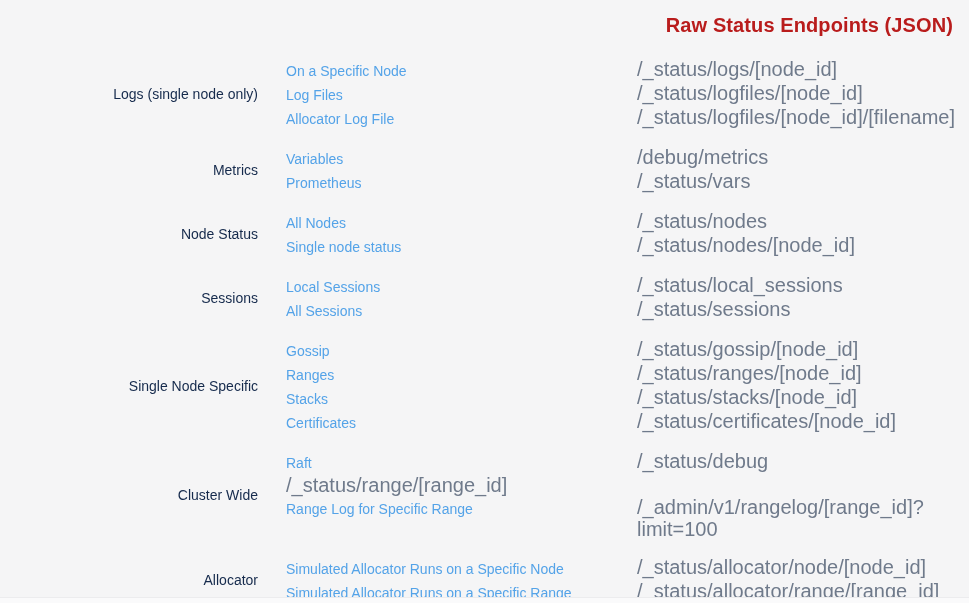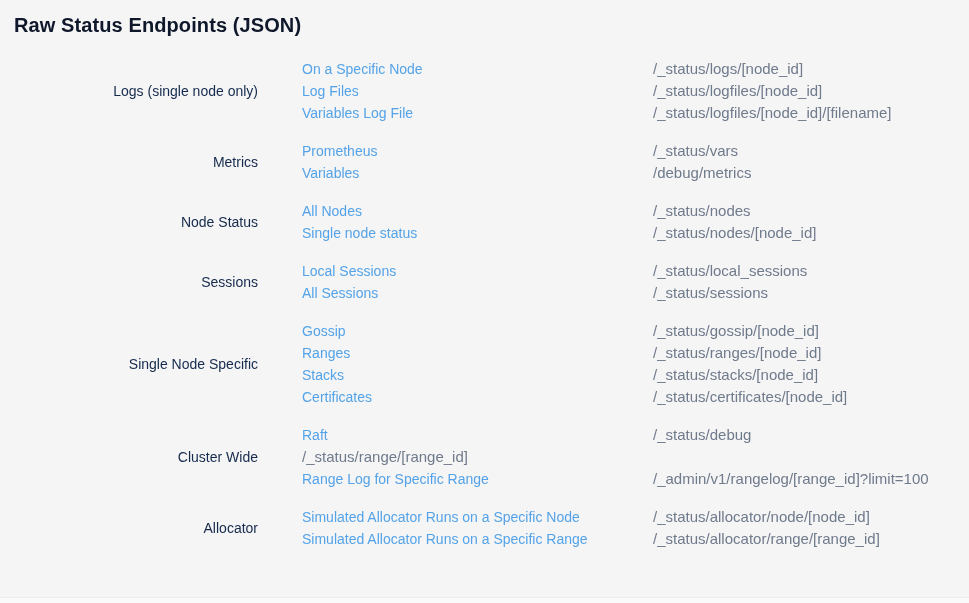--- a/index.html
+++ b/index.html
@@ -10,65 +10,66 @@
   body {
     width: 969px;
     height: 603px;
     background: #f5f5f6;
     font-family: "Liberation Sans", sans-serif;
     overflow: hidden;
     position: relative;
   }
   .page-title {
     margin: 0;
-    padding: 13px 1px 0 14px;
+    padding: 13px 16px 0 14px;
     font-size: 20px;
     font-weight: 700;
-    color: #0f172a;
+    color: #b91c1c;
     line-height: 24px;
     letter-spacing: 0.1px;
+    text-align: right;
   }
   .endpoints-table {
     margin-top: 21px;
     display: flex;
     flex-direction: column;
     gap: 16px;
   }
   .section {
     display: flex;
     align-items: center;
   }
   .cat {
     width: 258px;
     flex: 0 0 258px;
     text-align: right;
     color: #152a4c;
     font-size: 14px;
     line-height: 22px;
   }
   .entries {
-    margin-left: 44px;
+    margin-left: 28px;
     display: flex;
     flex-direction: column;
   }
   .entry {
     display: grid;
     grid-template-columns: 351px auto;
     align-items: baseline;
   }
   .link {
     color: #54a3e8;
     text-decoration: none;
     font-size: 14px;
     line-height: 22px;
     cursor: pointer;
   }
   .path {
     color: #6f7a8b;
-    font-size: 15px;
+    font-size: 20px;
     line-height: 22px;
   }
   .footer-strip {
     position: absolute;
     left: 0;
     bottom: 0;
     width: 100%;
     height: 6px;
     background: #fafafb;
     border-top: 1px solid #ececee;
@@ -87,38 +88,38 @@
     <a class="link" href="#">On a Specific Node</a>
     <span class="path">/_status/logs/[node_id]</span>
   </div>
 
   <div class="entry">
     <a class="link" href="#">Log Files</a>
     <span class="path">/_status/logfiles/[node_id]</span>
   </div>
 
   <div class="entry">
-    <a class="link" href="#">Variables Log File</a>
+    <a class="link" href="#">Allocator Log File</a>
     <span class="path">/_status/logfiles/[node_id]/[filename]</span>
   </div>
 </div>
   </div>
 
   <div class="section">
     <div class="cat">Metrics</div>
     <div class="entries">
+  <div class="entry">
+    <a class="link" href="#">Variables</a>
+    <span class="path">/debug/metrics</span>
+  </div>
+
   <div class="entry">
     <a class="link" href="#">Prometheus</a>
     <span class="path">/_status/vars</span>
   </div>
-
-  <div class="entry">
-    <a class="link" href="#">Variables</a>
-    <span class="path">/debug/metrics</span>
-  </div>
 </div>
   </div>
 
   <div class="section">
     <div class="cat">Node Status</div>
     <div class="entries">
   <div class="entry">
     <a class="link" href="#">All Nodes</a>
     <span class="path">/_status/nodes</span>
   </div>

